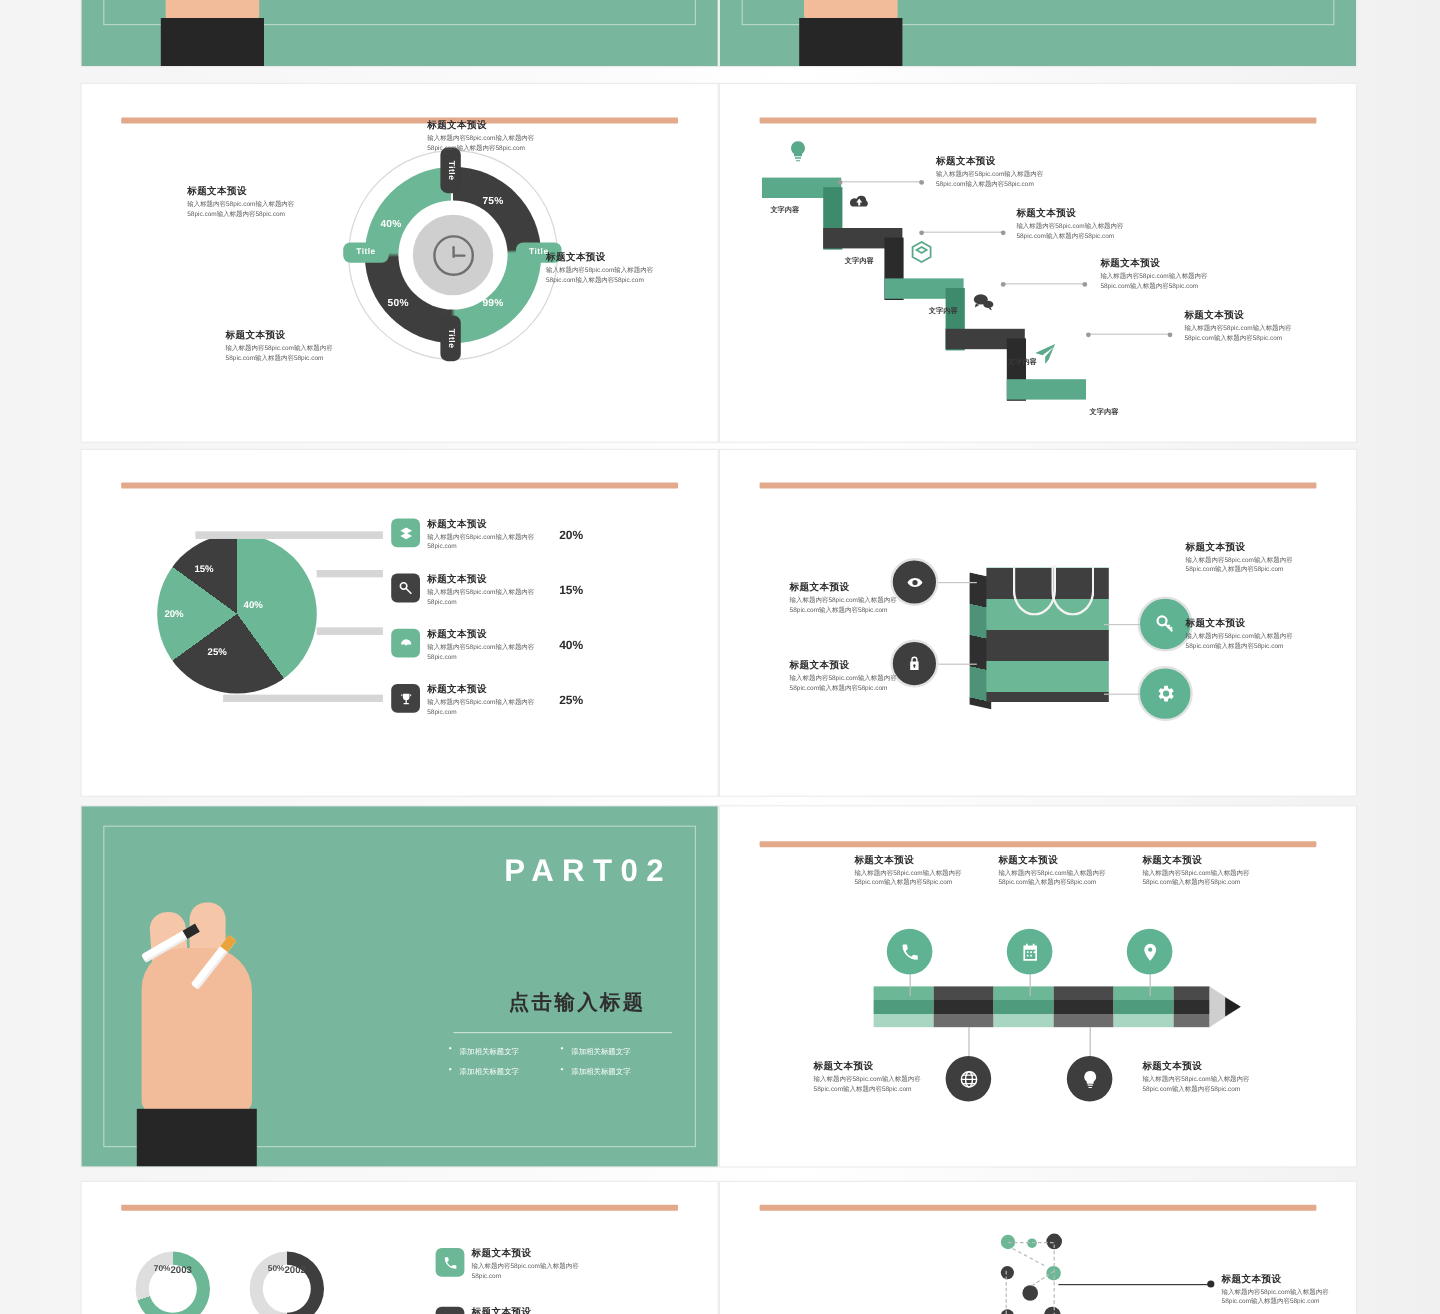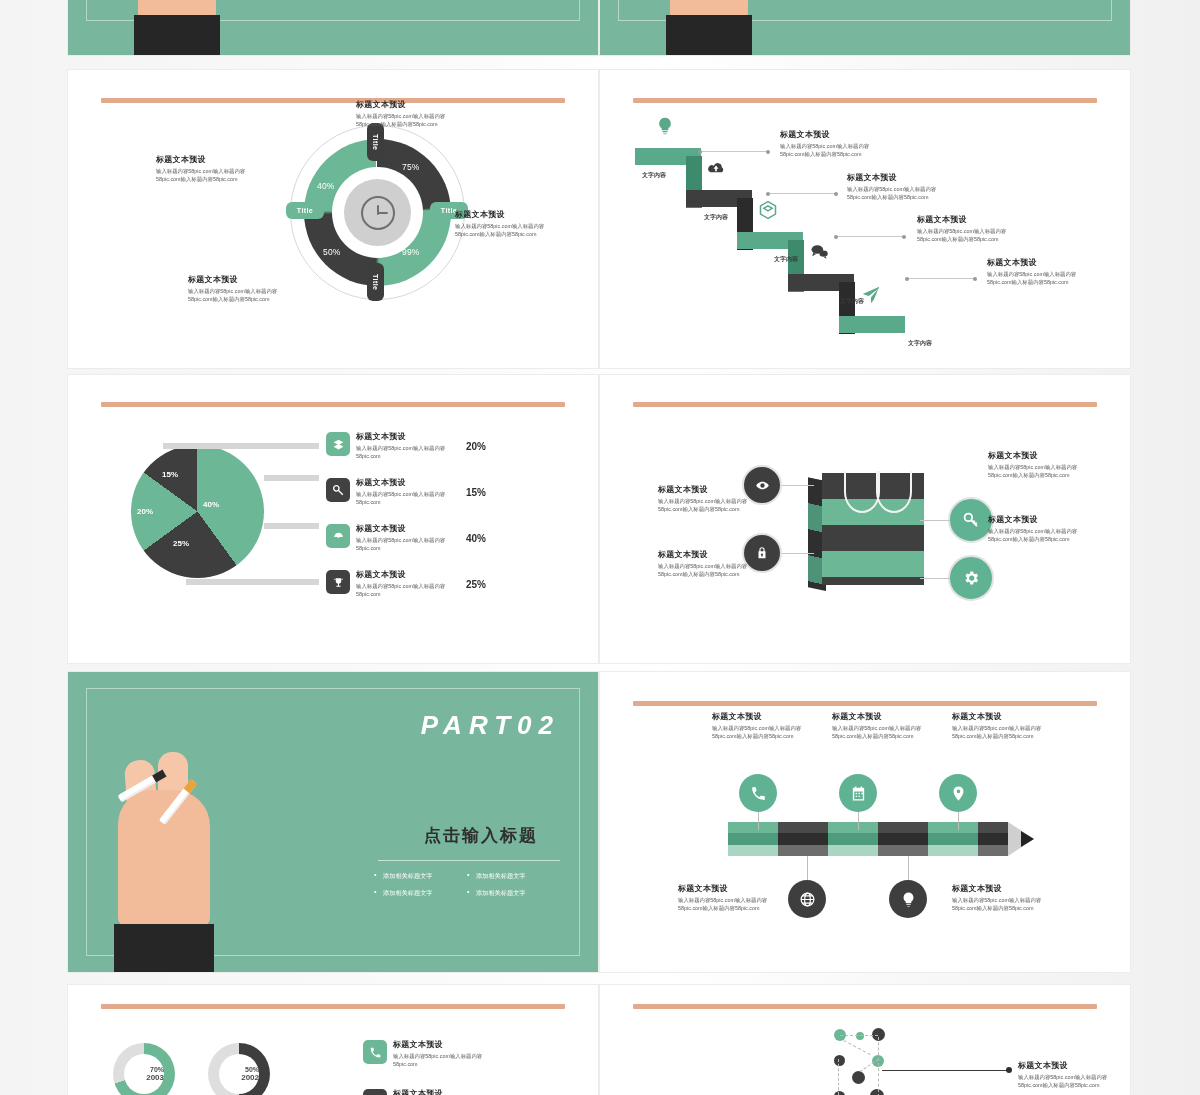--- a/index.html
+++ b/index.html
@@ -89,21 +89,21 @@
     position: absolute; left: 50%; top: 50%; width: 34px; height: 34px;
     margin: -17px 0 0 -17px; border-radius: 50%;
     border: 2px solid #6f6f6f; background: #cfcfcf;
   }
   .clock::before, .clock::after {
     content: ""; position: absolute; background: #6f6f6f; border-radius: 1px;
   }
   .clock::before { left: 50%; top: 7px; width: 2px; height: 10px; margin-left: -1px; }
   .clock::after  { left: 50%; top: 50%; width: 10px; height: 2px; margin-top: -1px; }
   .pct {
-    position: absolute; font-size: 8.5px; font-weight: normal; color: #fff;
+    position: absolute; font-size: 8.5px; font-weight: bold; color: #fff;
     letter-spacing: .2px;
   }
   .pill {
     position: absolute; background: #3d3d3d; color: #fff;
     font-size: 7px; font-weight: bold; border-radius: 6px;
     display: flex; align-items: center; justify-content: center;
     letter-spacing: .4px;
   }
   .pill.green-pill { background: #6cb795; }
   .pill.vert { writing-mode: vertical-rl; }
@@ -177,21 +177,21 @@
     display: flex; align-items: center; justify-content: center;
     color: #fff; border: 2px solid #e2e2e2;
   }
   .circ-icon.g { background: #5fb392; }
   .circ-icon.d { background: #3e3e3e; }
 
   
   #slide5 { left: 68px; top: 672px; width: 530px; height: 300px; }
   .part-num {
     position: absolute; right: 38px; top: 38px;
-    font-size: 26px; letter-spacing: 7px; color: #fff; font-weight: bold; font-style: italic;
+    font-size: 26px; letter-spacing: 7px; color: #fff; font-weight: bold;
   }
   .part-head {
     position: absolute; right: 60px; top: 152px;
     font-size: 17px; font-weight: bold; color: #2f2f2f; letter-spacing: 2px;
   }
   .part-rule {
     position: absolute; right: 38px; top: 188px; width: 182px;
     height: 1px; background: rgba(255,255,255,.6);
   }
   .part-bullets {
@@ -229,21 +229,21 @@
   .node-circ.d { background: #3e3e3e; }
 
   
   #slide7 { left: 68px; top: 985px; width: 530px; height: 200px; }
   #slide8 { left: 600px; top: 985px; width: 530px; height: 200px; }
   .ring {
     position: absolute; width: 62px; height: 62px; border-radius: 50%;
   }
   .ring-inner {
     position: absolute; inset: 11px; border-radius: 50%; background: #fff;
-    display: flex; flex-direction: column; align-items: flex-end; justify-content: center;
+    display: flex; flex-direction: row; align-items: flex-start; justify-content: center;
   }
   .ring-pct { font-size: 7px; font-weight: bold; color: #4a4a4a; }
   .ring-yr  { font-size: 8px; font-weight: bold; color: #4a4a4a; }
   .dot { position: absolute; border-radius: 50%; }
   .dash-line { position: absolute; border-top: 1px dashed #b9b9b9; }
   .lead-line { position: absolute; height: 1px; background: #3a3a3a; }
 
   svg { display: block; }
 </style>
 </head>

